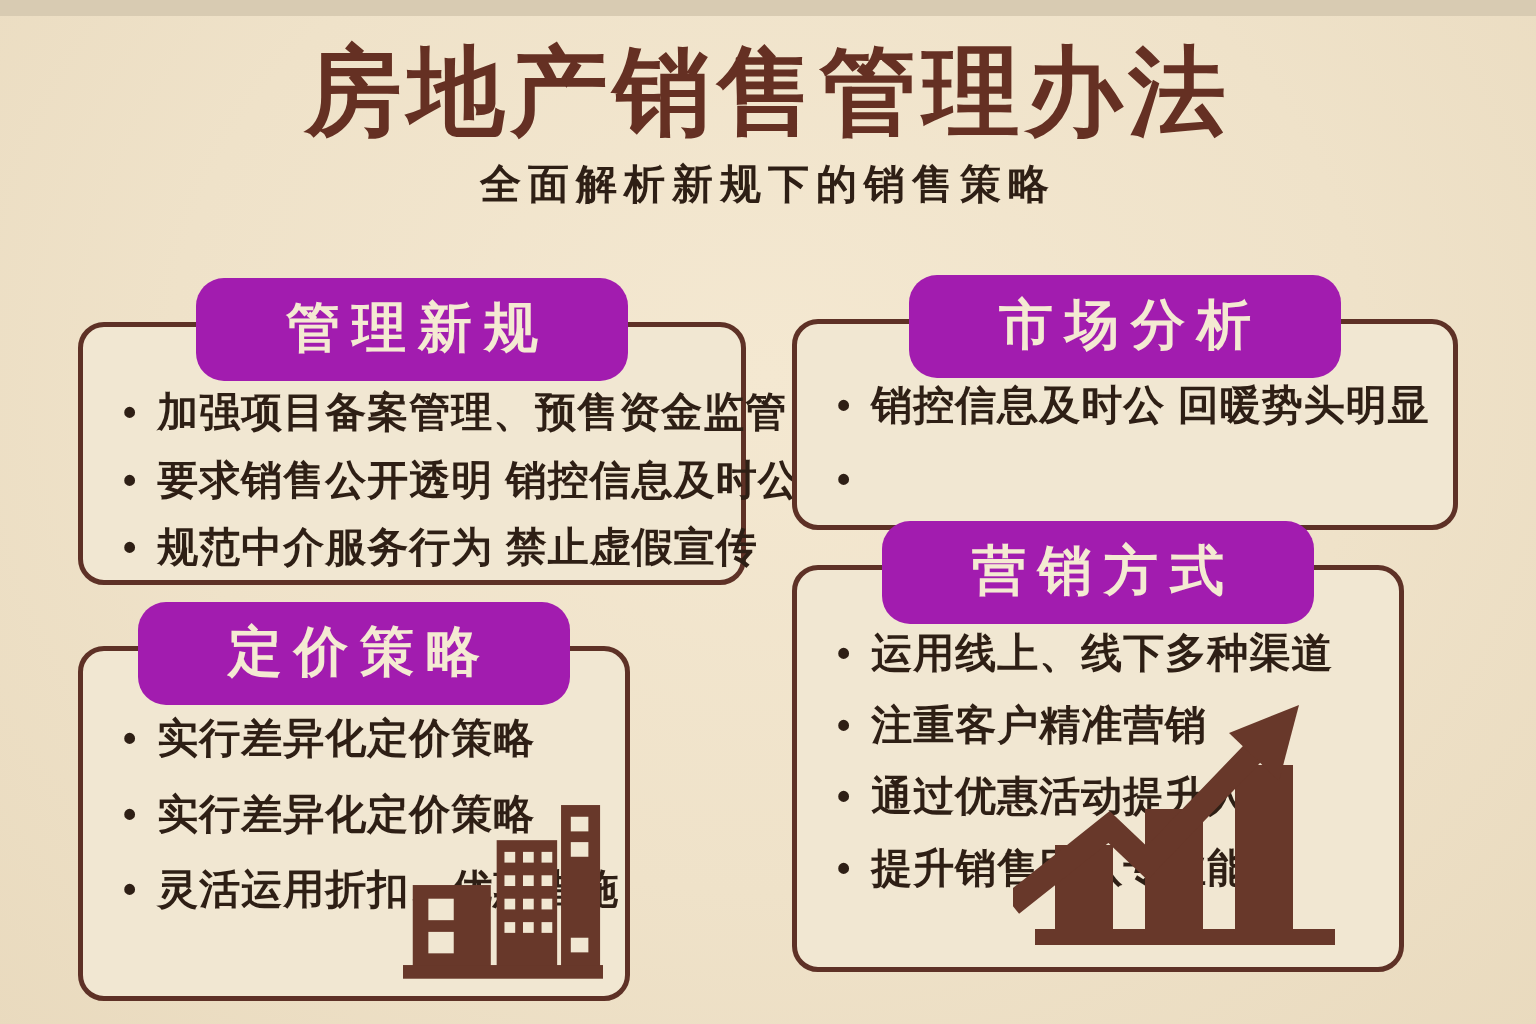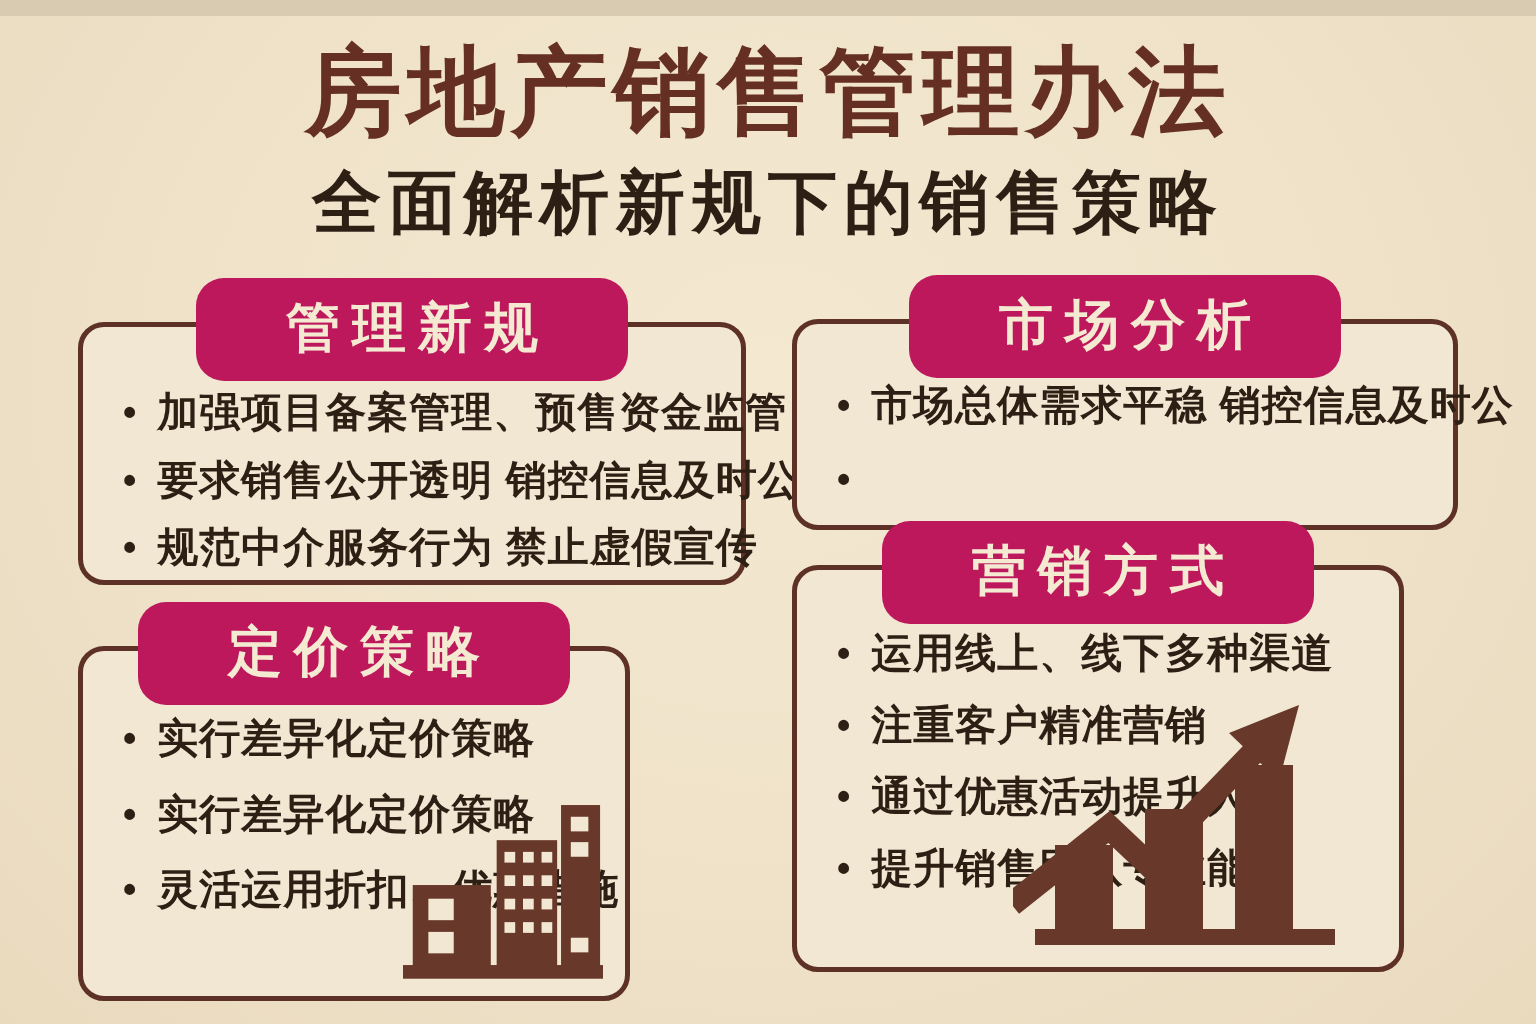--- a/index.html
+++ b/index.html
@@ -17,21 +17,21 @@
   .header { position: absolute; top: 22px; left: 0; width: 100%; text-align: center; }
   .title {
     font-size: 97px;
     font-weight: bold;
     color: #653023;
     letter-spacing: 6px;
     line-height: 1.12;
     margin: 0;
   }
   .subtitle {
-    font-size: 69px;
+    font-size: 41px;
     font-weight: bold;
     color: #2e1f15;
     letter-spacing: 7px;
     margin: 10px 0 0 0;
   }
 
   
   .panel {
     position: absolute;
     background: #f1e7d2;
@@ -42,21 +42,21 @@
   .panel-1 { left: 78px;  top: 306px; width: 668px; height: 263px; }
   .panel-2 { left: 792px; top: 303px; width: 666px; height: 211px; }
   .panel-3 { left: 78px;  top: 630px; width: 552px; height: 355px; }
   .panel-4 { left: 792px; top: 549px; width: 612px; height: 407px; }
 
   .badge {
     position: absolute;
     left: 50%;
     top: -49px;
     transform: translateX(-50%);
-    background: #be185d;
+    background: #a21caf;
     color: #f4ead2;
     font-size: 54px;
     font-weight: bold;
     letter-spacing: 12px;
     padding: 14px 78px 16px 90px; 
     border-radius: 28px;
     white-space: nowrap;
   }
 
   ul.bullets { list-style: none; margin: 0; padding: 0 10px 0 40px; }
@@ -111,21 +111,21 @@
         <span>规范中介服务行为  禁止虚假宣传</span>
       </li>
     </ul>
   </section>
 
   <section class="panel panel-2">
     <div class="badge">市场分析</div>
     <ul class="bullets">
       <li>
         <span class="dot">•</span>
-        <span>市场总体需求平稳  销控信息及时公</span>
+        <span>销控信息及时公  回暖势头明显</span>
       </li>
       <li>
         <span class="dot">•</span>
       </li>
     </ul>
   </section>
 
   <section class="panel panel-3">
     <div class="badge">定价策略</div>
     <ul class="bullets">

